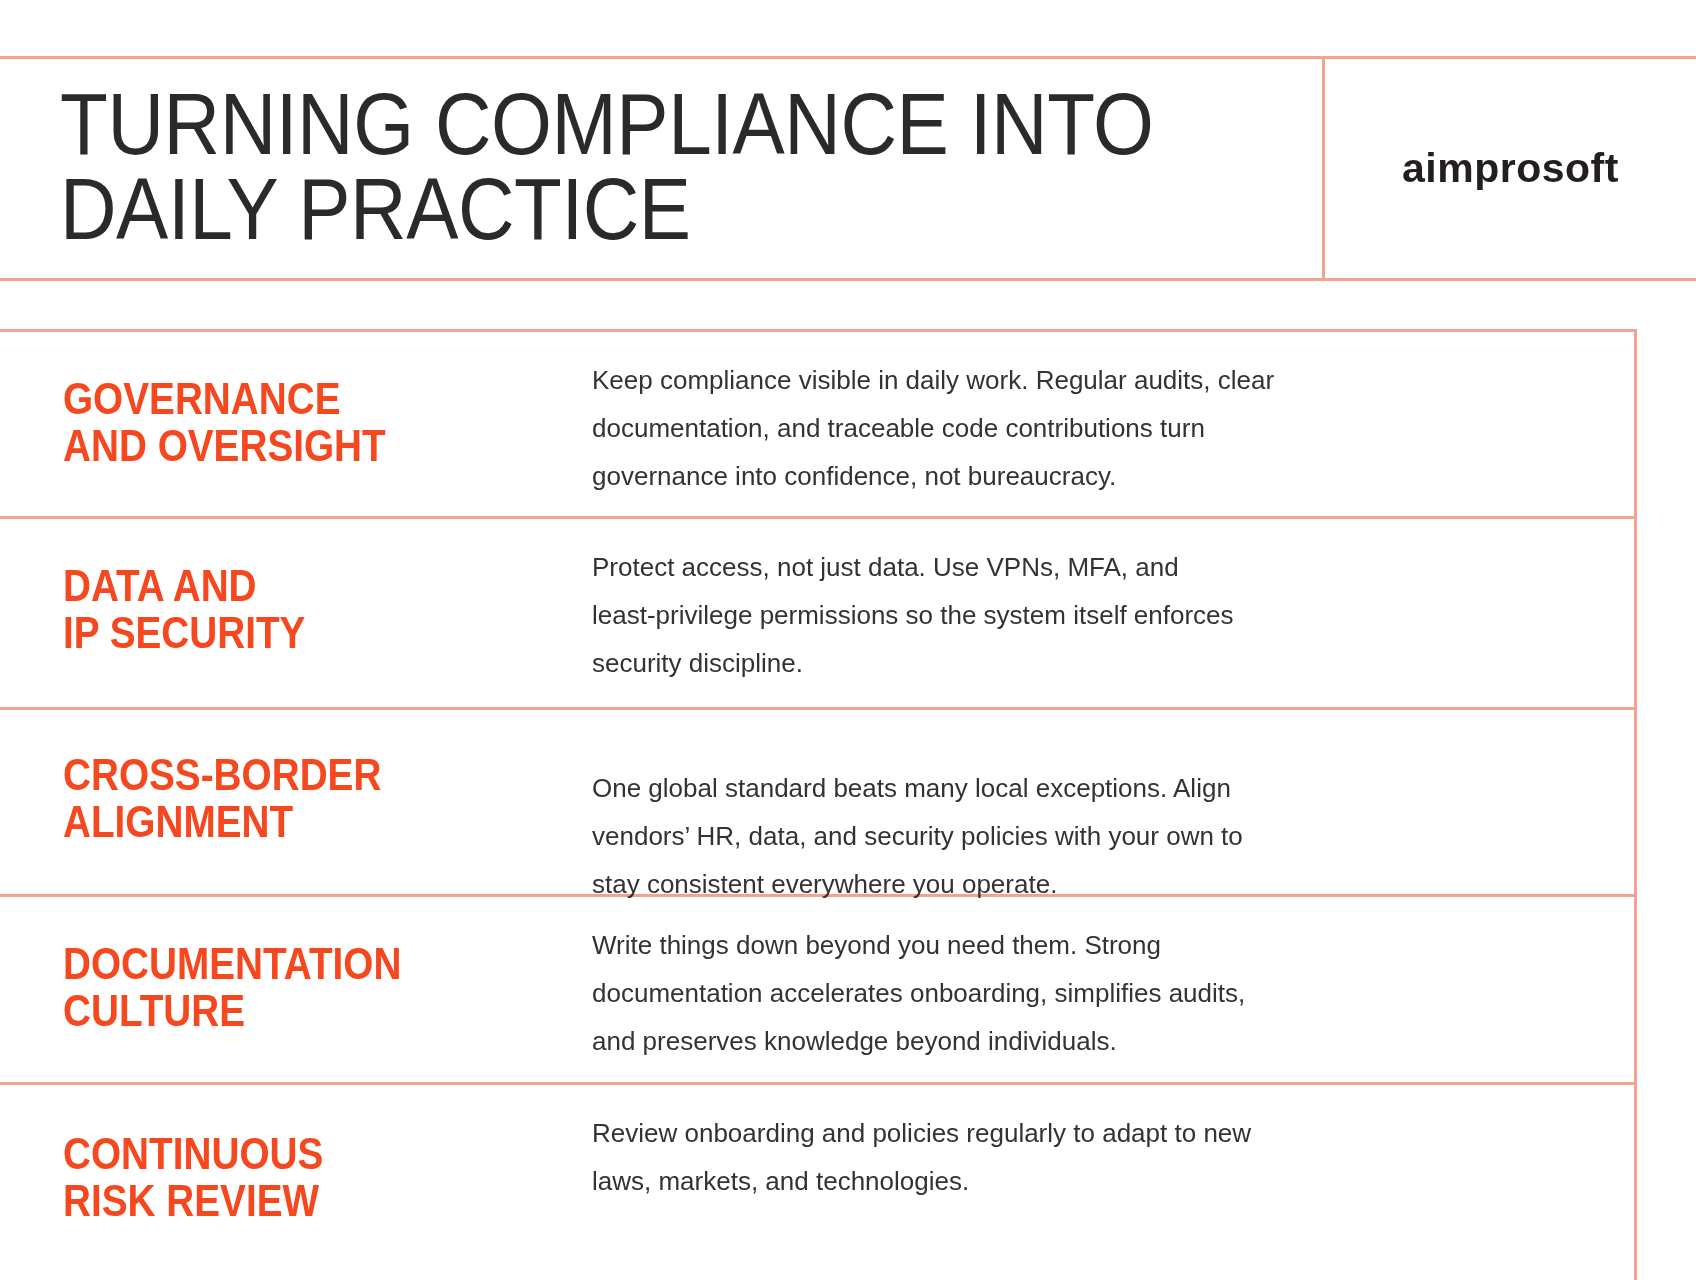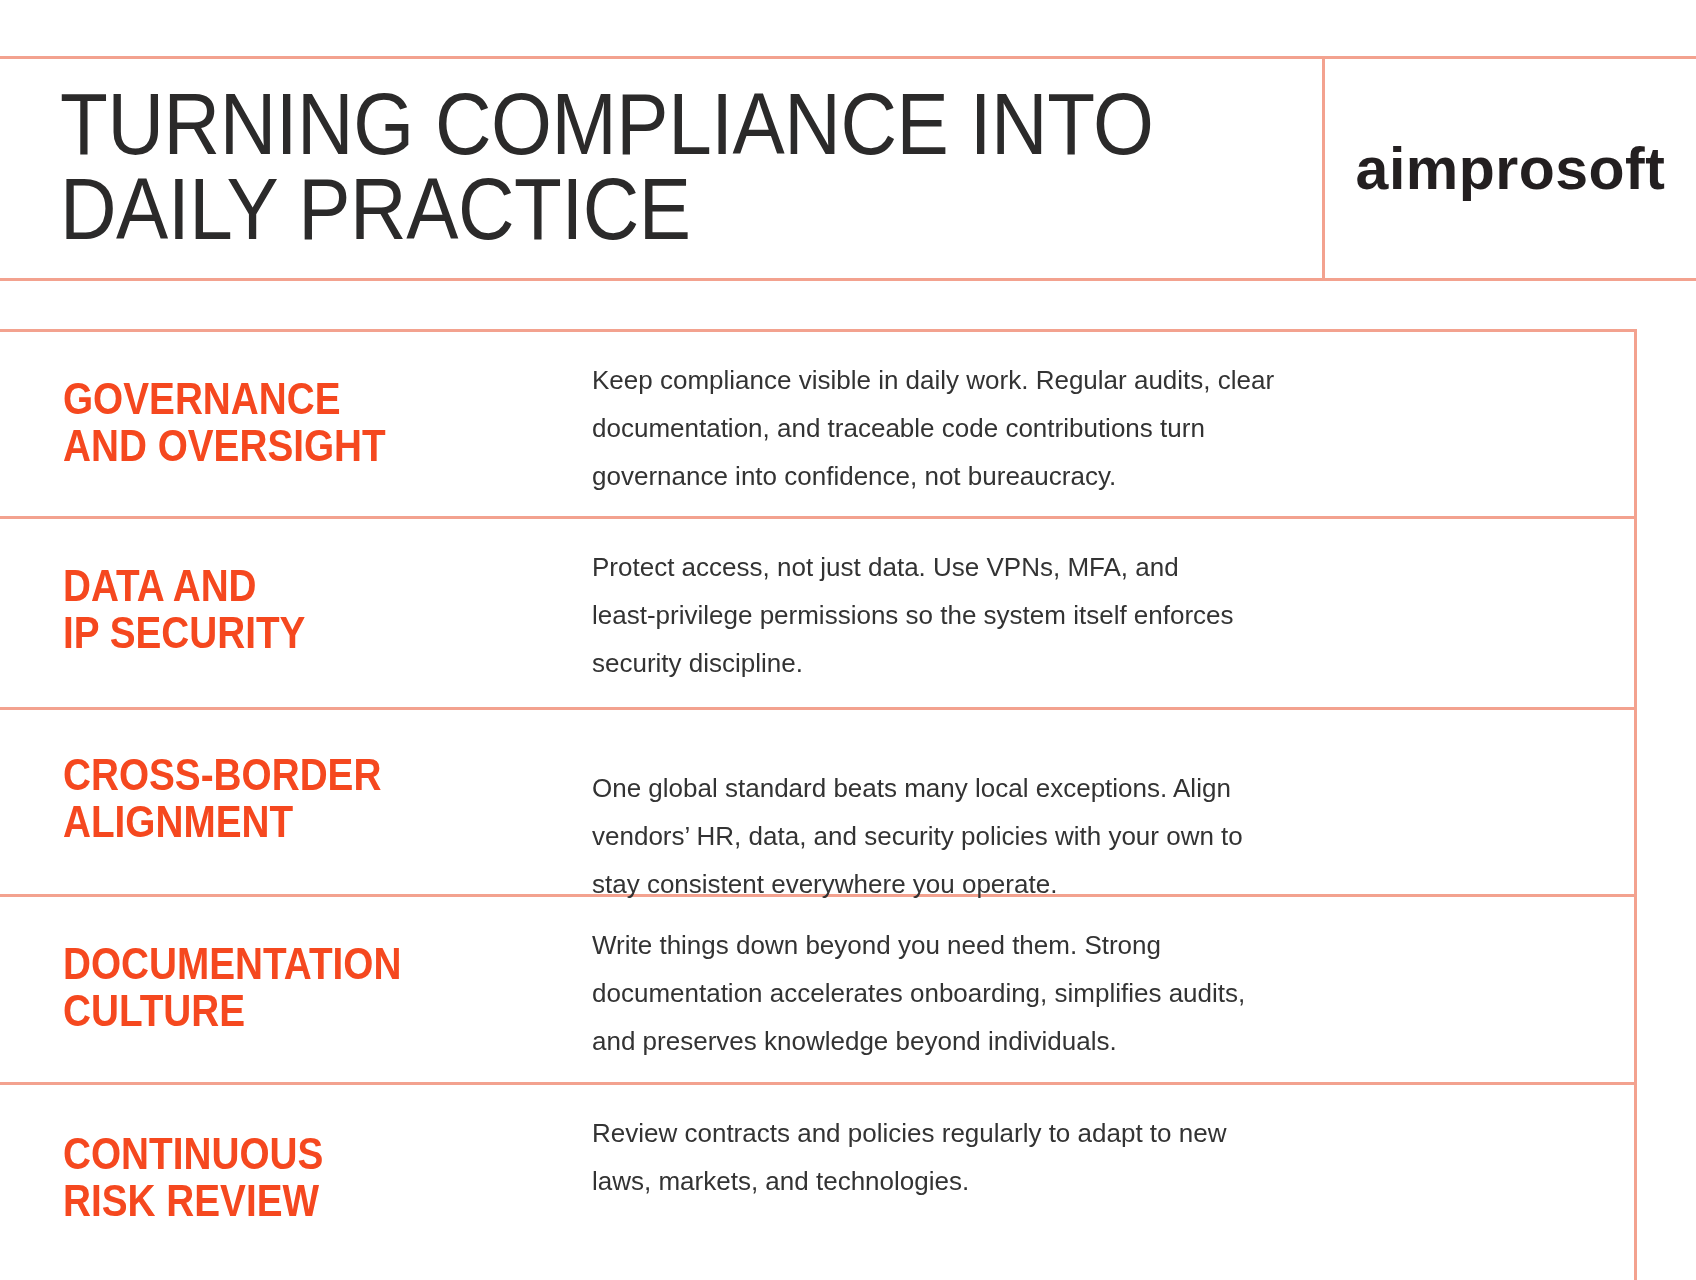--- a/index.html
+++ b/index.html
@@ -43,21 +43,21 @@
   }
   .brand {
     position: absolute;
     left: 1325px;
     top: 59px;
     width: 371px;
     height: 219px;
     display: flex;
     align-items: center;
     justify-content: center;
-    font-size: 59px;
+    font-size: 41px;
     font-weight: 700;
     letter-spacing: 0.5px;
     color: #231F20;
     border-radius: 25px;
   }
   .row-heading {
     position: absolute;
     left: 63px;
     margin: 0;
     font-size: 44px;
@@ -118,16 +118,16 @@
 stay consistent everywhere you operate.</p>
 
   <h2 class="row-heading" style="top:940px;">DOCUMENTATION
 CULTURE</h2>
   <p class="row-desc" style="top:921px;">Write things down beyond you need them. Strong
 documentation accelerates onboarding, simplifies audits,
 and preserves knowledge beyond individuals.</p>
 
   <h2 class="row-heading" style="top:1130px;">CONTINUOUS
 RISK REVIEW</h2>
-  <p class="row-desc" style="top:1109px;">Review contracts and policies regularly to adapt to new
+  <p class="row-desc" style="top:1109px;">Review onboarding and policies regularly to adapt to new
 laws, markets, and technologies.</p>
 
 </div>
 
 </body></html>

